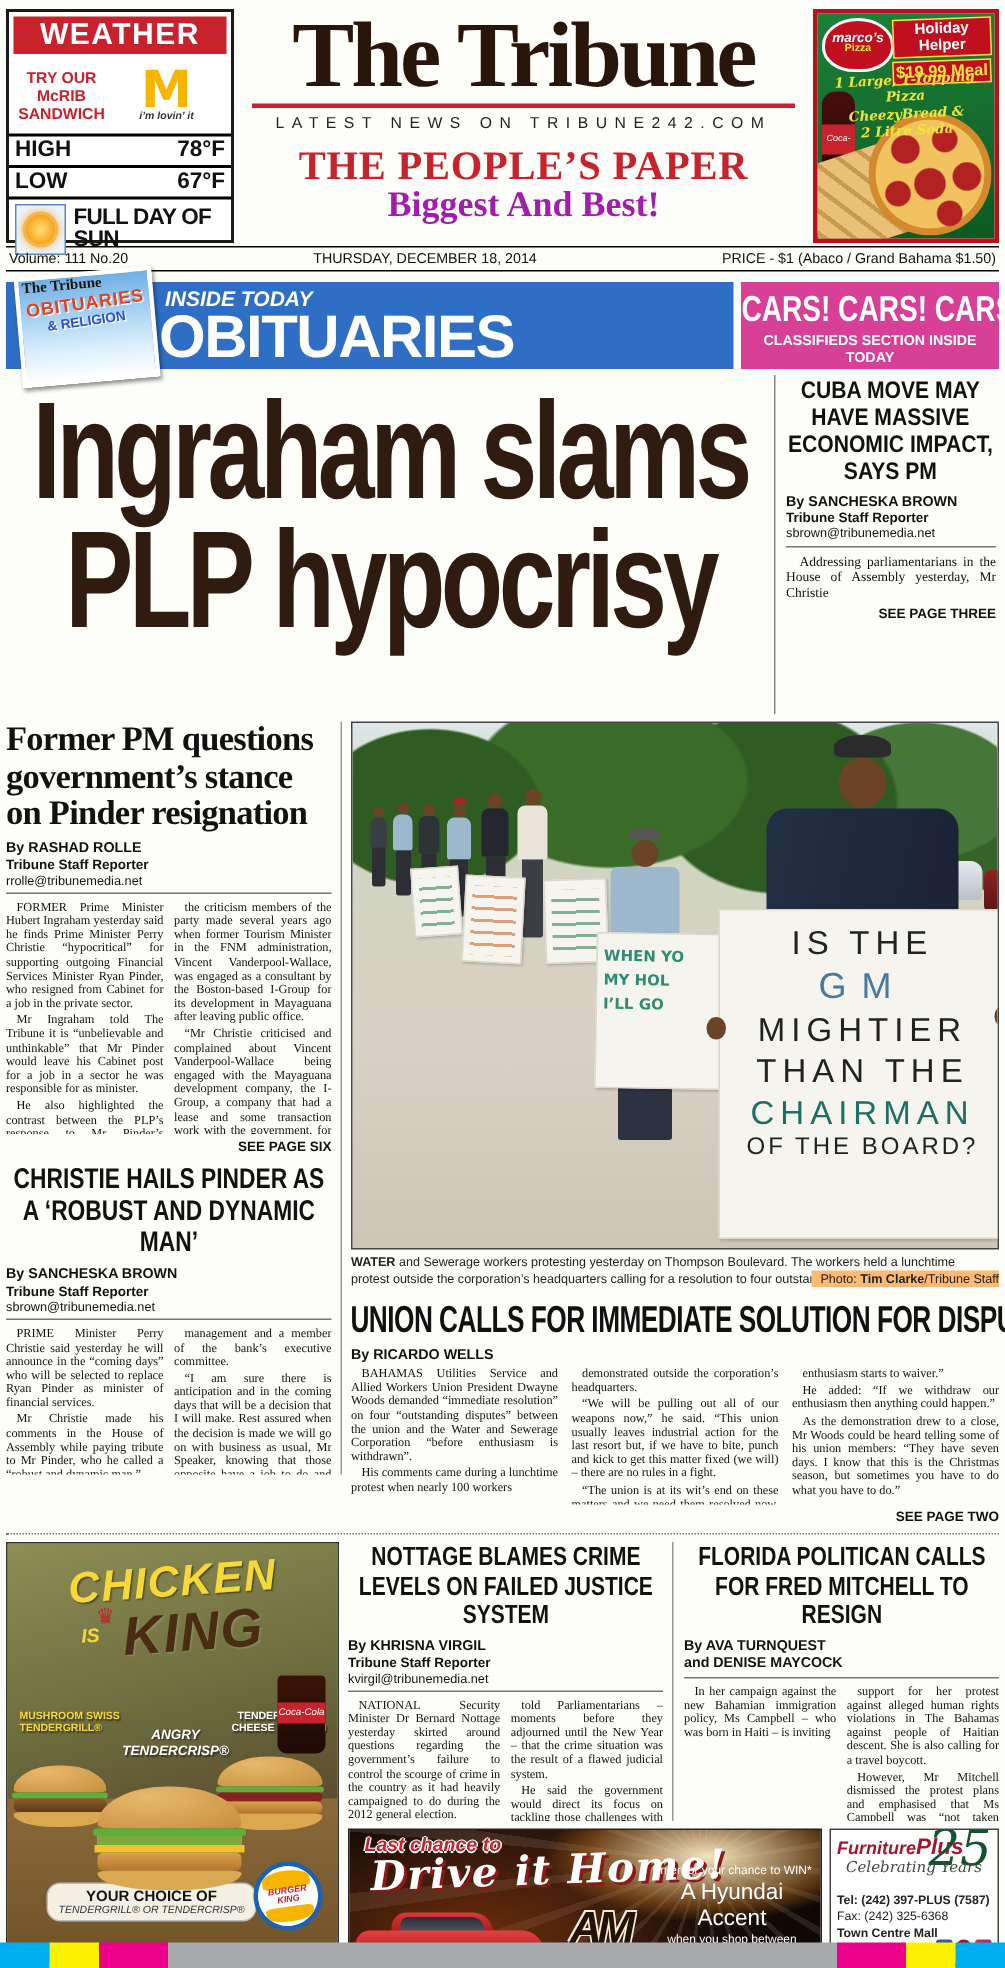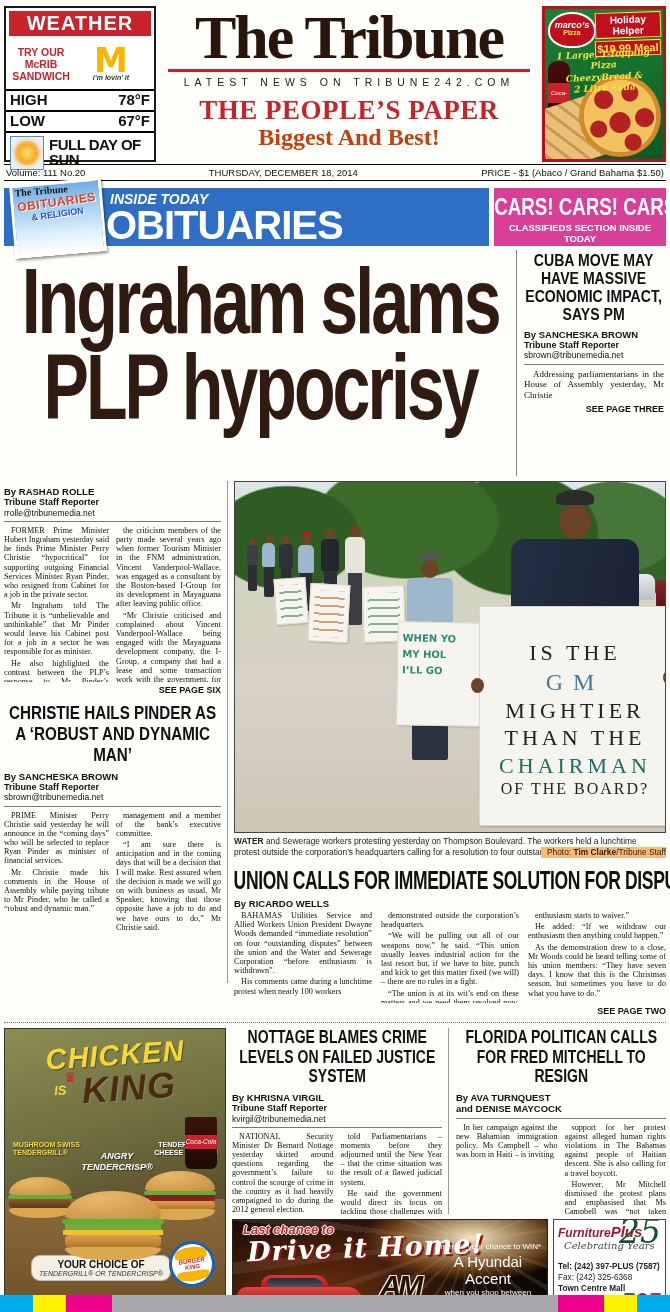--- a/index.html
+++ b/index.html
@@ -23,21 +23,21 @@
   .temp-row{display:flex;justify-content:space-between;border-top:2px solid #000;font-weight:bold;font-size:15px;padding:0 4px;line-height:1.25;}
   .forecast-row{display:flex;gap:5px;align-items:center;border-top:2px solid #000;padding:3px 4px;}
   .sun-box{width:32px;height:32px;border:1px solid #5a8ac0;background:#eaf4fc;display:flex;align-items:center;justify-content:center;flex:none;}
   .sun-core{width:20px;height:20px;border-radius:50%;background:radial-gradient(#ffe27a,#f7a31b 70%);box-shadow:0 0 0 2px rgba(247,163,27,.55),0 0 6px 2px rgba(247,163,27,.8);}
   .forecast{font-weight:bold;font-size:15px;line-height:.95;letter-spacing:-.5px;}
   .masthead-center{flex:1;text-align:center;padding:0 2px;min-width:0;}
   .nameplate{font-size:62px;font-weight:bold;color:#2a150a;margin:0;line-height:1;letter-spacing:-2px;}
   .red-rule{height:3px;background:#c8232c;margin:1px 6px 4px;}
   .tagline{font-family:"Liberation Sans",sans-serif;font-size:10.5px;letter-spacing:5px;color:#222;white-space:nowrap;}
   .slogan1{font-size:27px;color:#c8232c;font-weight:bold;margin-top:9px;letter-spacing:.5px;line-height:1;}
-  .slogan2{font-size:24px;color:#c2410c;font-weight:bold;line-height:1.15;}
+  .slogan2{font-size:24px;color:#a21caf;font-weight:bold;line-height:1.15;}
   
   .pizza-ad{width:124px;box-sizing:border-box;border:3px solid #b5121b;background:linear-gradient(175deg,#1d8038,#0c5a22);position:relative;overflow:hidden;font-family:"Liberation Sans",sans-serif;}
   .marco-logo{position:absolute;left:3px;top:3px;width:44px;height:32px;background:#c01020;border:2px solid #fff;border-radius:50% 50% 45% 45%;text-align:center;color:#fff;z-index:2;}
   .marco-logo .m1{display:block;font-style:italic;font-weight:bold;font-size:9px;margin-top:6px;}
   .marco-logo .m2{display:block;color:#f5e93f;font-weight:bold;font-size:7px;line-height:.8;}
   .ribbons{position:absolute;left:50px;top:3px;right:2px;z-index:2;}
   .ribbon{background:#c01020;border:1px solid #f5e93f;color:#fff;font-weight:bold;font-size:10px;text-align:center;transform:rotate(-2deg);margin-bottom:2px;padding:1px 0;}
   .ribbon.r2{color:#f5e93f;font-size:11px;}
   .pz-desc{position:absolute;top:40px;left:0;right:0;text-align:center;color:#f0e63a;font-style:italic;font-weight:bold;font-size:9px;line-height:1.25;transform:rotate(-3deg);z-index:2;font-family:"DejaVu Serif",serif;}
   .pizza-img{position:absolute;bottom:2px;right:2px;width:82px;height:82px;border-radius:50%;
@@ -100,21 +100,21 @@
   .van{position:absolute;left:366px;top:92px;width:54px;height:26px;background:linear-gradient(#e7ebee,#b9c0c6);border-radius:5px 8px 3px 3px;}
   .redcar{position:absolute;left:421px;top:98px;width:20px;height:28px;background:linear-gradient(#8a2424,#5e1414);border-radius:4px;}
   .fig{position:absolute;}
   .head{background:#6b4428;border-radius:50%;margin:0 auto;}
   .cap{background:#2b2b2b;border-radius:50% 50% 0 0;margin:0 auto;}
   .torso{border-radius:5px 5px 2px 2px;margin:0 auto;}
   .legs{background:#2c2e33;margin:0 auto;border-radius:0 0 2px 2px;}
   .board{position:absolute;background:#f6f4ee;border:1px solid #dcd8cc;box-shadow:1px 1px 2px rgba(0,0,0,.2);}
   .scribble{position:absolute;inset:6px 4px 4px;background:repeating-linear-gradient(180deg,transparent 0 6px,rgba(40,120,70,.55) 6px 8px);}
   .sign2{padding:8px 4px;font-family:"DejaVu Sans",sans-serif;color:#2e8b74;font-weight:bold;font-size:10px;line-height:1.6;transform:rotate(1deg);}
-  .sign-main{padding:8px 6px;font-family:Liberation Serif, serif;color:#222;text-align:center;margin-top:24px;}
+  .sign-main{padding:8px 6px;font-family:Liberation Sans, sans-serif;color:#222;text-align:center;}
   .sign-main .sl{display:block;font-size:22px;line-height:1.25;letter-spacing:4px;font-weight:400;}
   .sign-main .sl.gm{color:#4a7a9b;font-size:24px;letter-spacing:10px;}
   .sign-main .sl.chair{color:#1e6e66;}
   .sign-main .sl.last{font-size:16px;letter-spacing:2px;}
   .hand{position:absolute;width:13px;height:15px;background:#6b4428;border-radius:50%;}
   
   .caption{font-size:8.4px;line-height:1.3;margin-top:3px;position:relative;height:26px;overflow:hidden;padding-right:2px;font-family:"Liberation Sans",sans-serif;color:#222;}
   .cap-lead{font-weight:bold;}
   .cap-credit{position:absolute;right:0;top:11px;background:#fdba74;padding-left:6px;}
   .cap-credit b{font-weight:bold;}
@@ -304,20 +304,21 @@
       <div class="body-sm">
         <p>Addressing parliamentarians in the House of Assembly yesterday, Mr Christie</p>
       </div>
       <div class="seepage">SEE PAGE THREE</div>
     </aside>
   </div>
 
   <div class="mid-row">
     <div class="left-col">
       <div>
+        <div class="fpm-hl">Former PM questions government’s stance on Pinder resignation</div>
         <div class="byline">By RASHAD ROLLE</div>
         <div class="byrole">Tribune Staff Reporter</div>
         <div class="byemail">rrolle@tribunemedia.net</div>
         <div class="two-col fpm-body body-xs">
           <div class="col">
             <p class="ni">FORMER Prime Minister Hubert Ingraham yesterday said he finds Prime Minister Perry Christie “hypocritical” for supporting outgoing Financial Services Minister Ryan Pinder, who resigned from Cabinet for a job in the private sector.</p>
             <p>Mr Ingraham told The Tribune it is “unbelievable and unthinkable” that Mr Pinder would leave his Cabinet post for a job in a sector he was responsible for as minister.</p>
             <p>He also highlighted the contrast between the PLP’s response to Mr Pinder’s decision to leave Cabinet and</p>
           </div>
           <div class="col">

